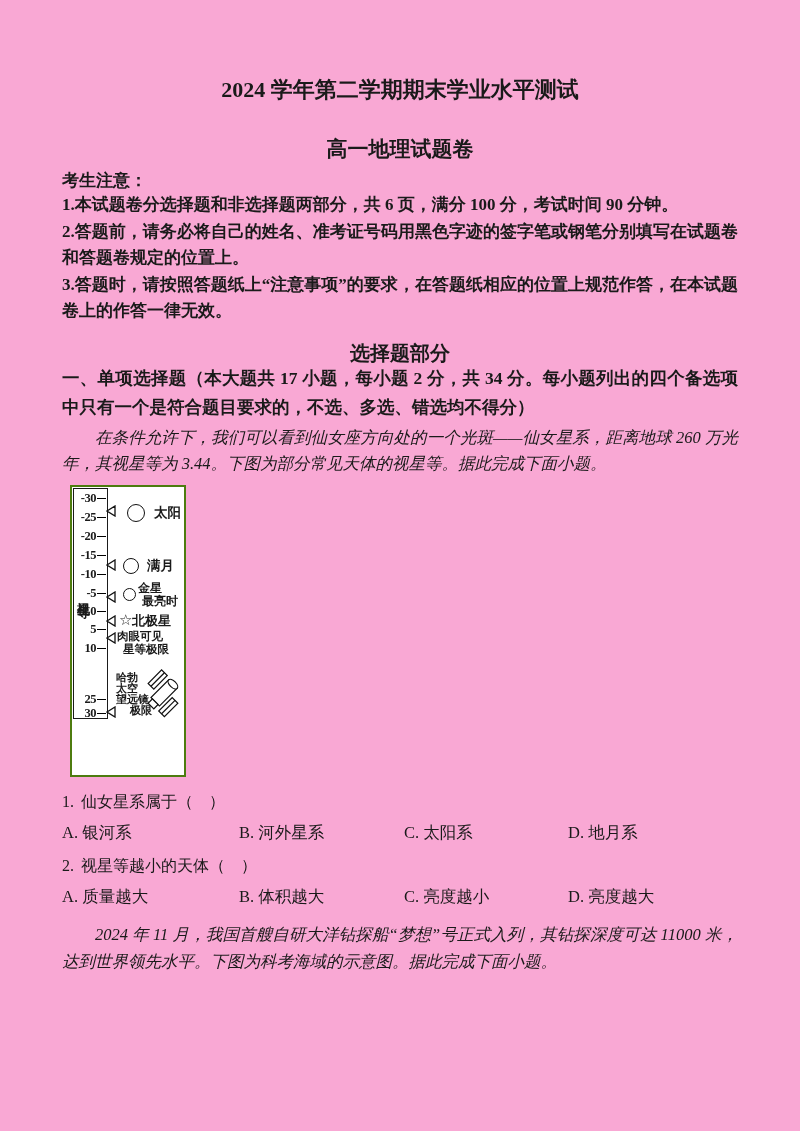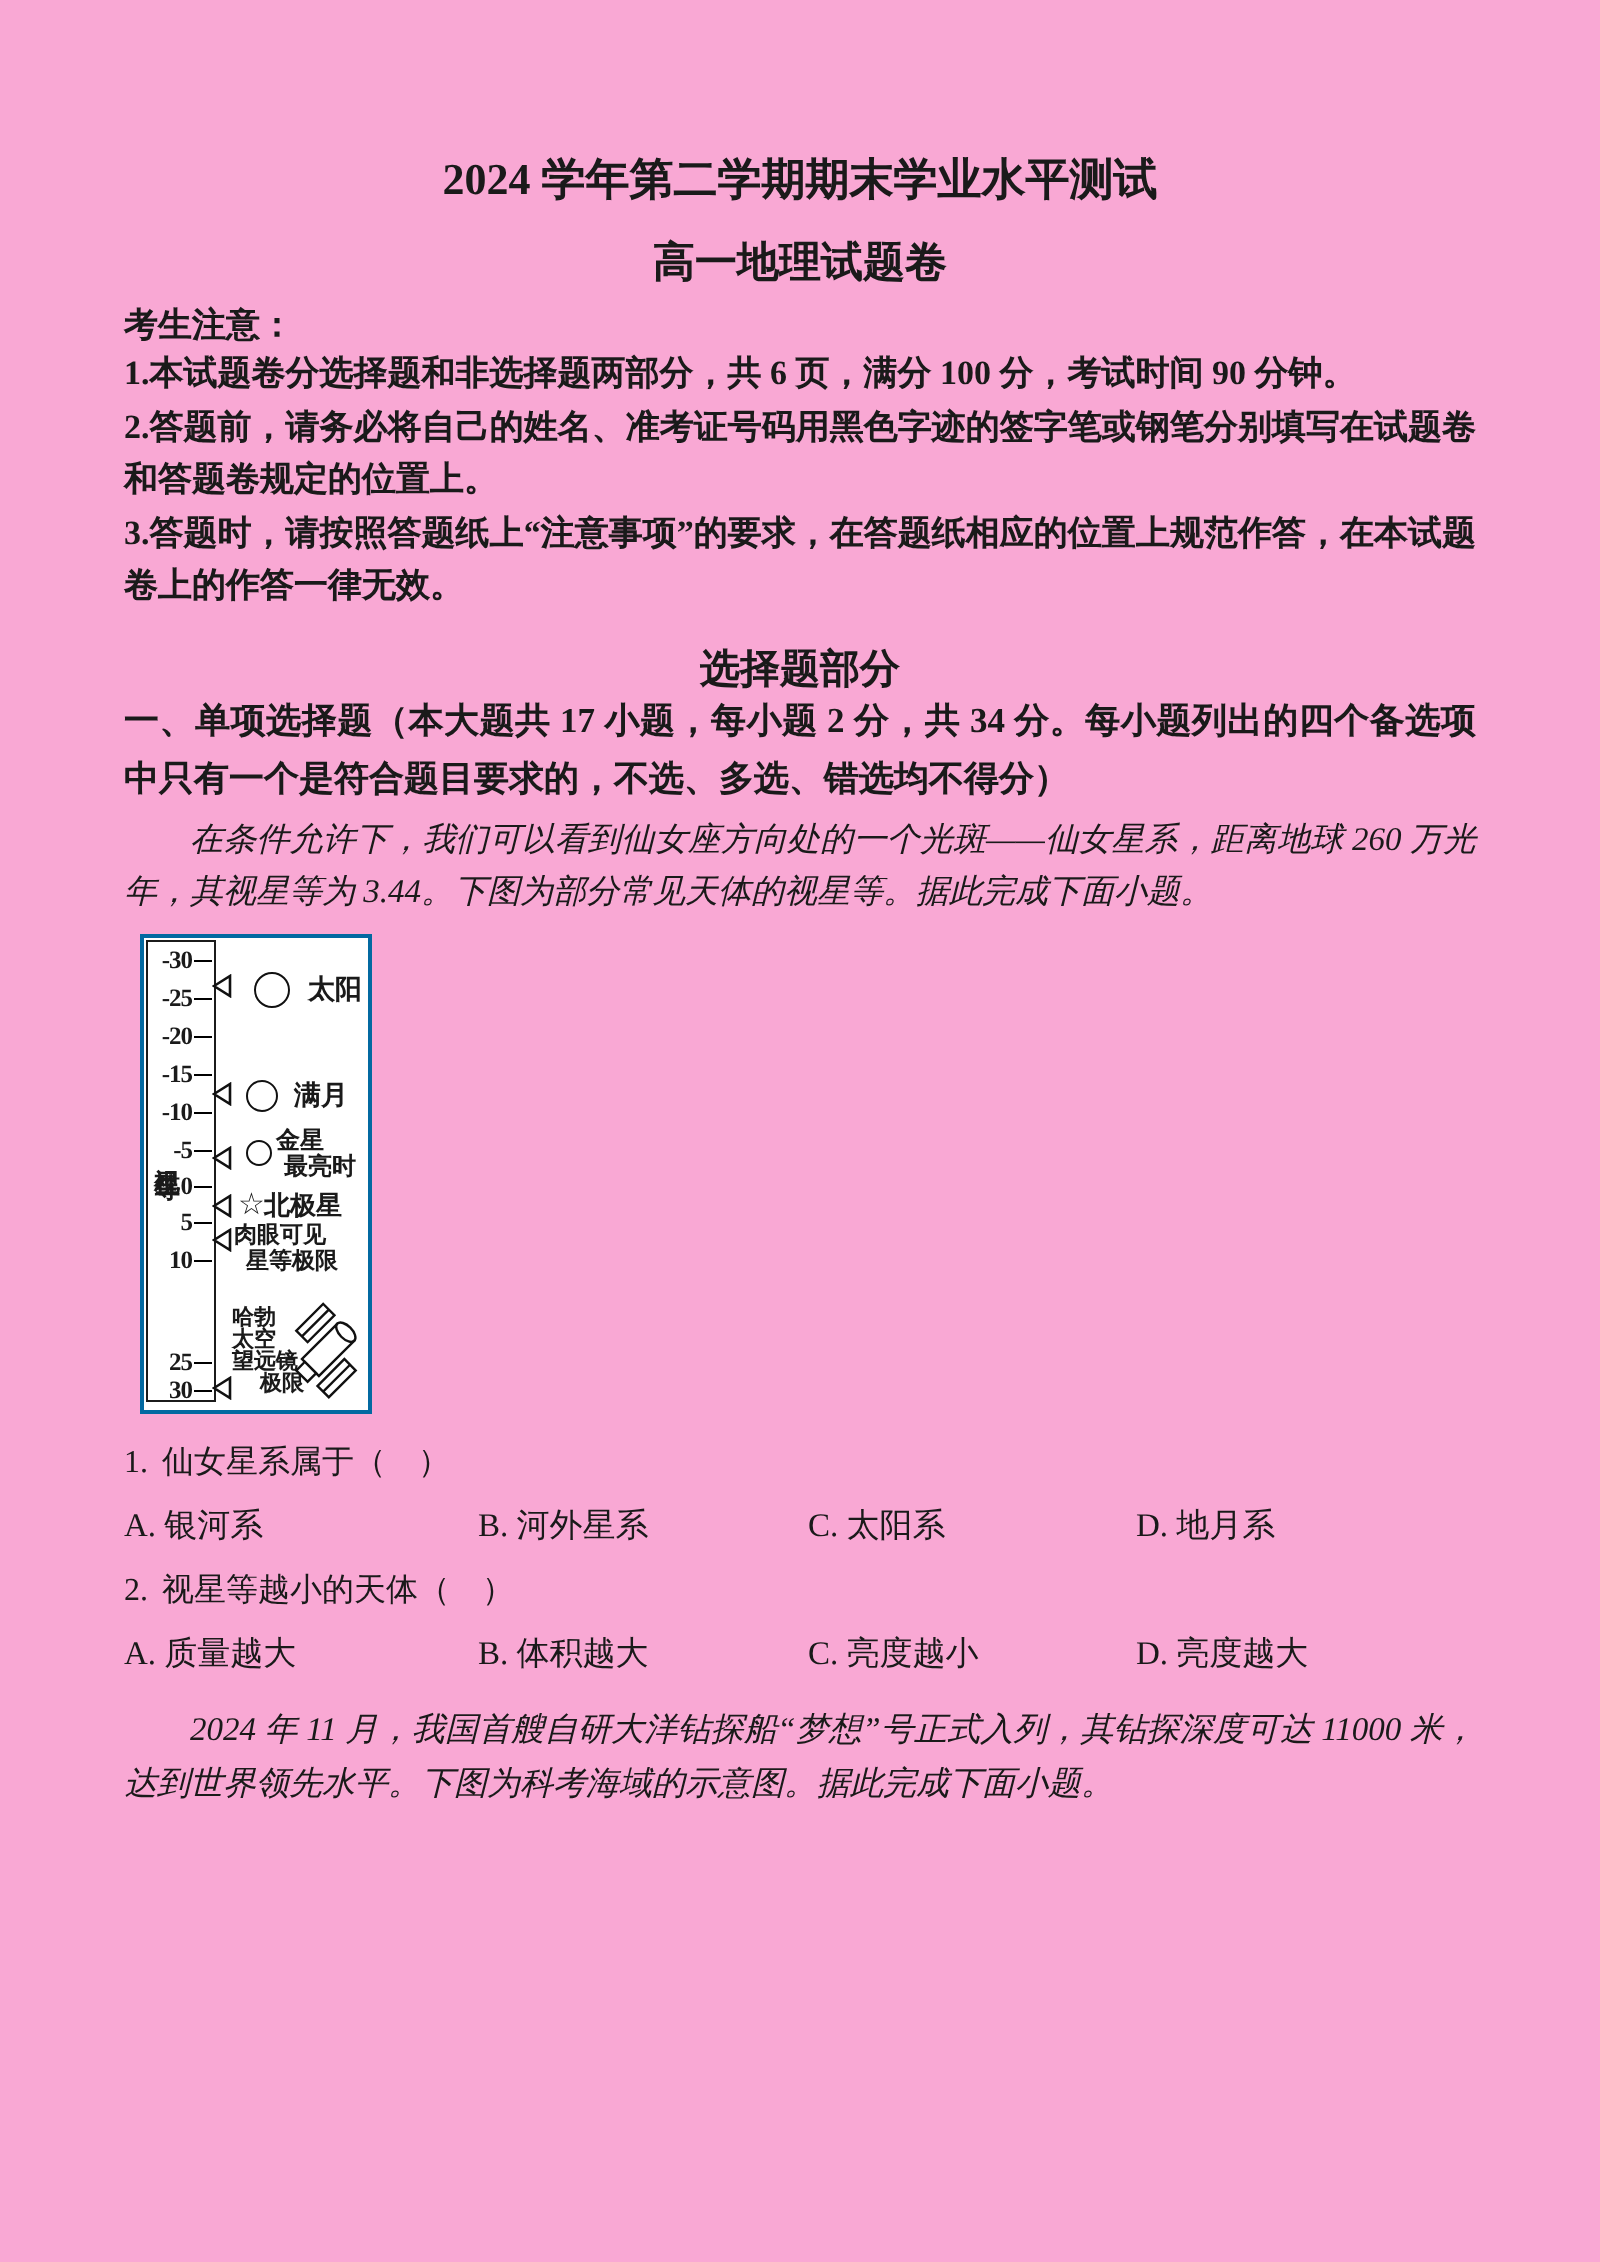--- a/index.html
+++ b/index.html
@@ -3,38 +3,38 @@
 <meta charset="utf-8">
 <style>
   html,body{margin:0;padding:0;background:#ffffff;}
   .page{
     position:relative;width:800px;height:1131px;background:#f9a8d4;
     font-family:"Liberation Serif","DejaVu Serif",serif;color:#1a1a1a;
     overflow:hidden;
   }
   .content{position:absolute;left:62px;top:0;width:676px;}
   .title1{padding-top:76px;text-align:center;font-size:22px;font-weight:bold;line-height:28px;}
-  .title2{margin-top:14px;text-align:center;font-size:21px;font-weight:bold;line-height:26px;}
+  .title2{margin-top:32px;text-align:center;font-size:21px;font-weight:bold;line-height:26px;}
   .notice-label{margin-top:8px;font-size:17px;font-weight:bold;line-height:22px;}
   .note{font-size:17px;font-weight:bold;line-height:26.5px;text-align:justify;}
   .part-title{margin-top:18px;text-align:center;font-size:20px;font-weight:bold;line-height:21.5px;}
   .instructions{font-size:17.5px;font-weight:bold;line-height:28.5px;text-align:justify;}
   .passage{margin-top:4px;font-size:16.5px;font-style:italic;line-height:26px;text-indent:2em;text-align:justify;}
   .passage.p2{margin-top:14px;line-height:27px;}
   .question{margin-top:14px;font-size:16px;line-height:21px;}
   .question .qtext{margin-left:7px;}
   .opts{position:relative;height:21px;margin-top:10px;font-size:16.5px;}
   .opt{position:absolute;top:0;white-space:nowrap;}
   .opt.a{left:0;} .opt.b{left:177px;} .opt.c{left:342px;} .opt.d{left:506px;}
   .q2block{margin-top:12px;}
 
   
   .fig-wrap{margin-top:8px;margin-left:8px;}
   .fig-box{
-    position:relative;width:116px;height:240px;border:2px solid #0369a1;
+    position:relative;width:116px;height:292px;border:2px solid #4d7c0f;
     box-sizing:border-box;background:#fff;overflow:hidden;
     font-family:"Liberation Serif","DejaVu Serif",serif;font-style:normal;text-align:right;
   }
   .scale-bar{position:absolute;left:1px;top:1px;width:35px;height:231px;border:1.5px solid #1b1b1b;box-sizing:border-box;background:#fff;}
   .axis-label{
     position:absolute;left:3px;top:104px;width:16px;
     writing-mode:vertical-rl;text-orientation:upright;
     font-size:13px;letter-spacing:2px;line-height:16px;font-weight:600;
   }
   .tick{position:absolute;left:0;width:34px;height:16px;display:flex;align-items:center;justify-content:flex-end;}

